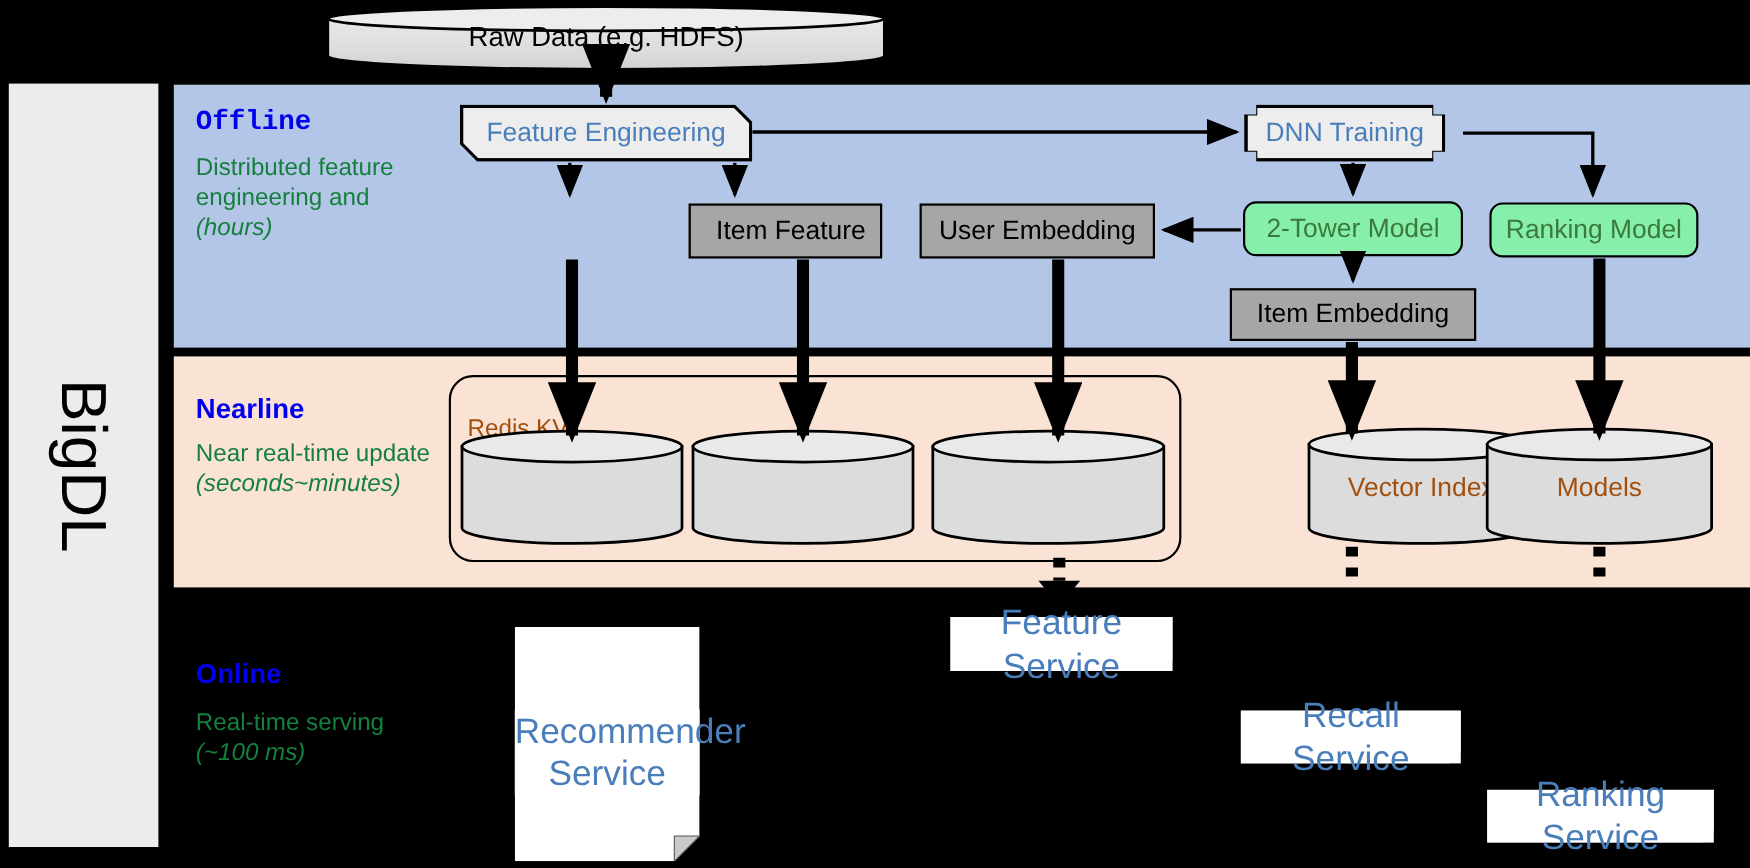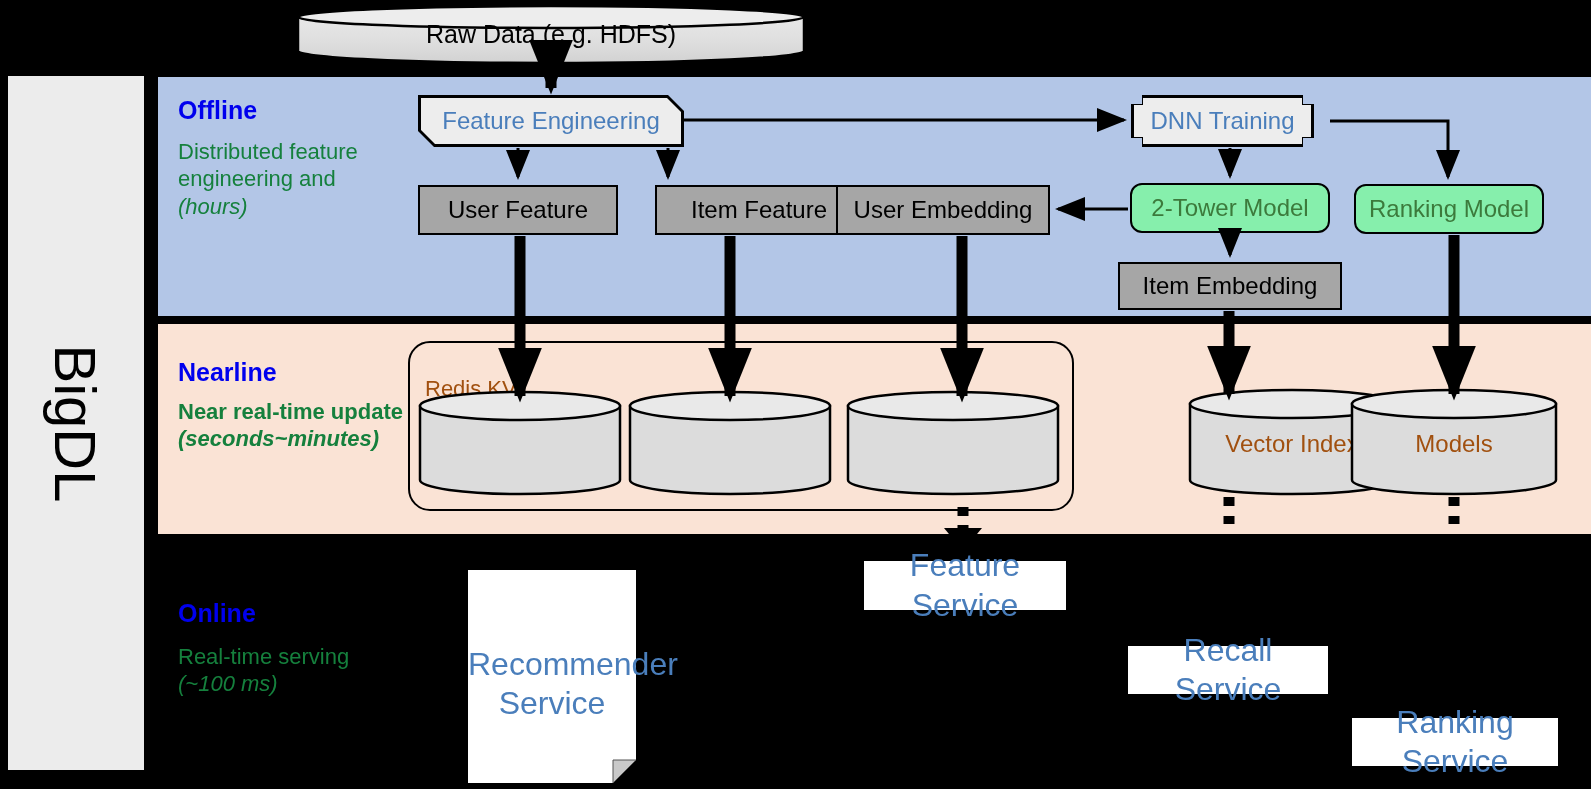--- a/index.html
+++ b/index.html
@@ -52,24 +52,24 @@
     color: #0000ee;
     font-weight: 600;
   }
   .band-sub {
     font-size: 22px;
     color: #15803d;
     line-height: 1.24;
   }
   .band-sub i { font-style: italic; }
 
-  .lbl-offline-title  { left: 178px; top: 96px;  }
+  .lbl-offline-title  { left: 178px; top: 96px; font-family: Liberation Mono, monospace;  }
   .lbl-offline-sub    { left: 178px; top: 138px; width: 225px; }
   .lbl-nearline-title { left: 178px; top: 358px; }
-  .lbl-nearline-sub   { left: 178px; top: 398px; width: 240px; font-weight: bold; }
+  .lbl-nearline-sub   { left: 178px; top: 398px; width: 240px; }
   .lbl-online-title   { left: 178px; top: 599px; }
   .lbl-online-sub     { left: 178px; top: 643px; width: 230px; }
 
   
   .node {
     display: flex; align-items: center; justify-content: center;
     text-align: center;
     box-sizing: border-box;
   }
 
@@ -186,24 +186,21 @@
   </div>
 
   <div class="abs box-cut-wrap" style="left:418px; top:95px; width:266px; height:52px;">
     <div class="box-cut-inner">Feature Engineering</div>
   </div>
 
   <div class="abs box-notch-wrap" style="left:1131px; top:95px; width:183px; height:52px;">
     <div class="box-notch-inner">DNN Training</div>
   </div>
 
-  <div class="abs node box-gray" style="left:418px; top:185px; width:200px; height:50px;">
-    <span>User Feature</span>
-  </div>
-  <div class="abs node box-gray" style="left:655px; top:185px; width:198px; height:50px;padding-left:10px;">
+  <div class="abs node box-gray" style="left:626px; top:185px; width:176px; height:50px;padding-left:10px;">
     <span>Item Feature</span>
   </div>
   <div class="abs node box-gray" style="left:836px; top:185px; width:214px; height:50px;">
     <span>User Embedding</span>
   </div>
   <div class="abs node box-gray" style="left:1118px; top:262px; width:224px; height:48px;">
     <span>Item Embedding</span>
   </div>
 
   <div class="abs node box-round" style="left:1130px; top:183px; width:200px; height:50px;">

